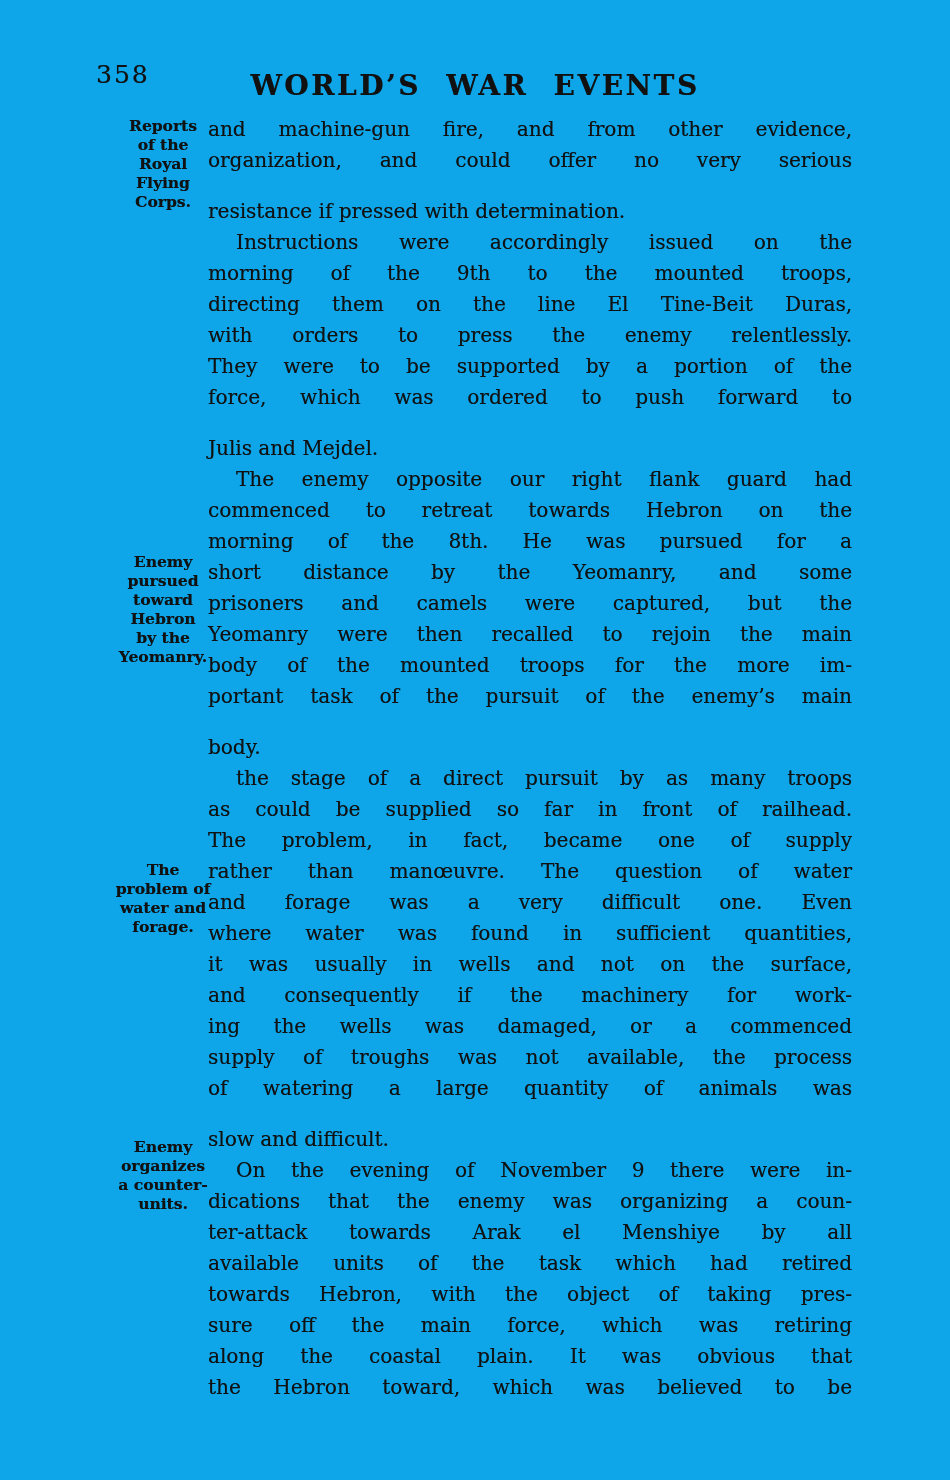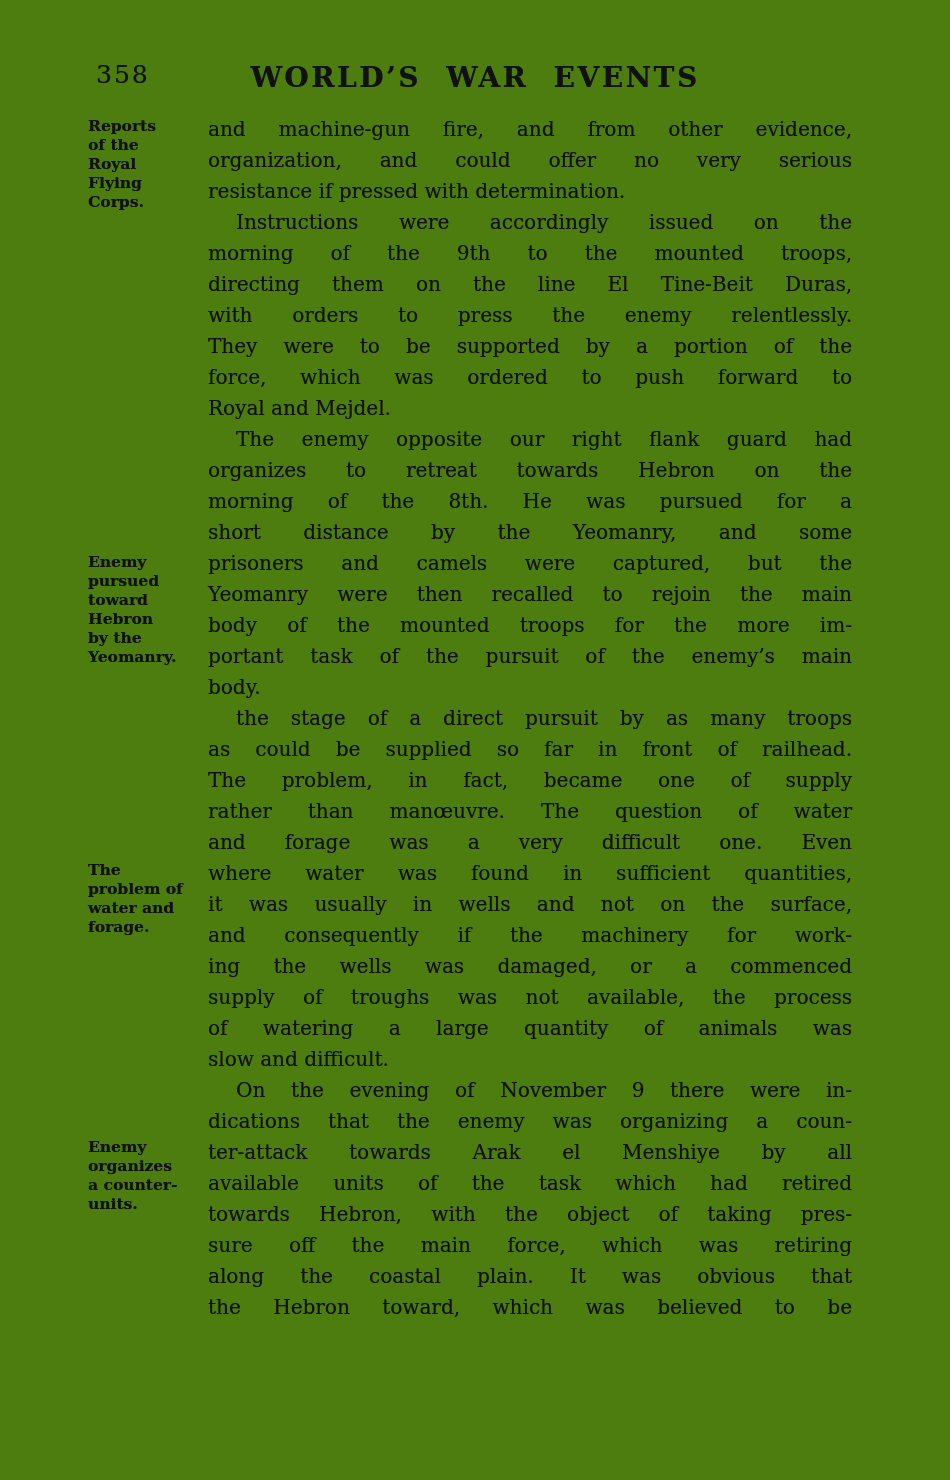--- a/index.html
+++ b/index.html
@@ -4,70 +4,72 @@
 <style>
   html, body {
     margin: 0;
     padding: 0;
     background: #fcfcfa;
   }
   .page {
     position: relative;
     width: 950px;
     height: 1480px;
-    background: #4d7c0f;
+    background: #0ea5e9;
     color: #111;
     font-family: "DejaVu Serif", "Liberation Serif", serif;
     overflow: hidden;
     text-shadow: 0.25px 0.25px 0 rgba(15,15,15,0.55);
   }
   .pagenum {
     position: absolute;
     left: 96px;
     top: 60px;
     font-size: 25px;
     letter-spacing: 2px;
   }
   .title {
     position: absolute;
     left: 0;
     right: 0;
     top: 57px;
-    margin: 4px;
+    margin: 12px;
     text-align: center;
     font-size: 28px;
     font-weight: bold;
     letter-spacing: 2.5px;
     word-spacing: 13px;
   }
   .bodycol {
     position: absolute;
     left: 208px;
     top: 114px;
     width: 644px;
     font-size: 20px;
     line-height: 31px;
   }
   .para .line {
     text-align: justify;
     text-align-last: justify;
   }
   .para .line.last {
     text-align-last: left;
+    margin-top: 20px;
   }
   .para.indent .line:first-child {
     text-indent: 28px;
   }
   .sidenote {
     position: absolute;
-    left: 88px;
+    left: 108px;
     width: 110px;
     font-size: 15.5px;
     line-height: 19px;
     font-weight: bold;
+    text-align: center;
   }
   .sidenote .sline {
     white-space: nowrap;
   }
 </style>
 </head>
 <body>
 
 <div class="page">
   <span class="pagenum">358</span>
@@ -109,25 +111,25 @@
         <div class="line">organization, and could offer no very serious</div>
         <div class="line last">resistance if pressed with determination.</div>
       </div>
       <div class="para indent">
         <div class="line">Instructions were accordingly issued on the</div>
         <div class="line">morning of the 9th to the mounted troops,</div>
         <div class="line">directing them on the line El Tine-Beit Duras,</div>
         <div class="line">with orders to press the enemy relentlessly.</div>
         <div class="line">They were to be supported by a portion of the</div>
         <div class="line">force, which was ordered to push forward to</div>
-        <div class="line last">Royal and Mejdel.</div>
+        <div class="line last">Julis and Mejdel.</div>
       </div>
       <div class="para indent">
         <div class="line">The enemy opposite our right flank guard had</div>
-        <div class="line">organizes to retreat towards Hebron on the</div>
+        <div class="line">commenced to retreat towards Hebron on the</div>
         <div class="line">morning of the 8th. He was pursued for a</div>
         <div class="line">short distance by the Yeomanry, and some</div>
         <div class="line">prisoners and camels were captured, but the</div>
         <div class="line">Yeomanry were then recalled to rejoin the main</div>
         <div class="line">body of the mounted troops for the more im-</div>
         <div class="line">portant task of the pursuit of the enemy’s main</div>
         <div class="line last">body.</div>
       </div>
       <div class="para indent">
         <div class="line">the stage of a direct pursuit by as many troops</div>

